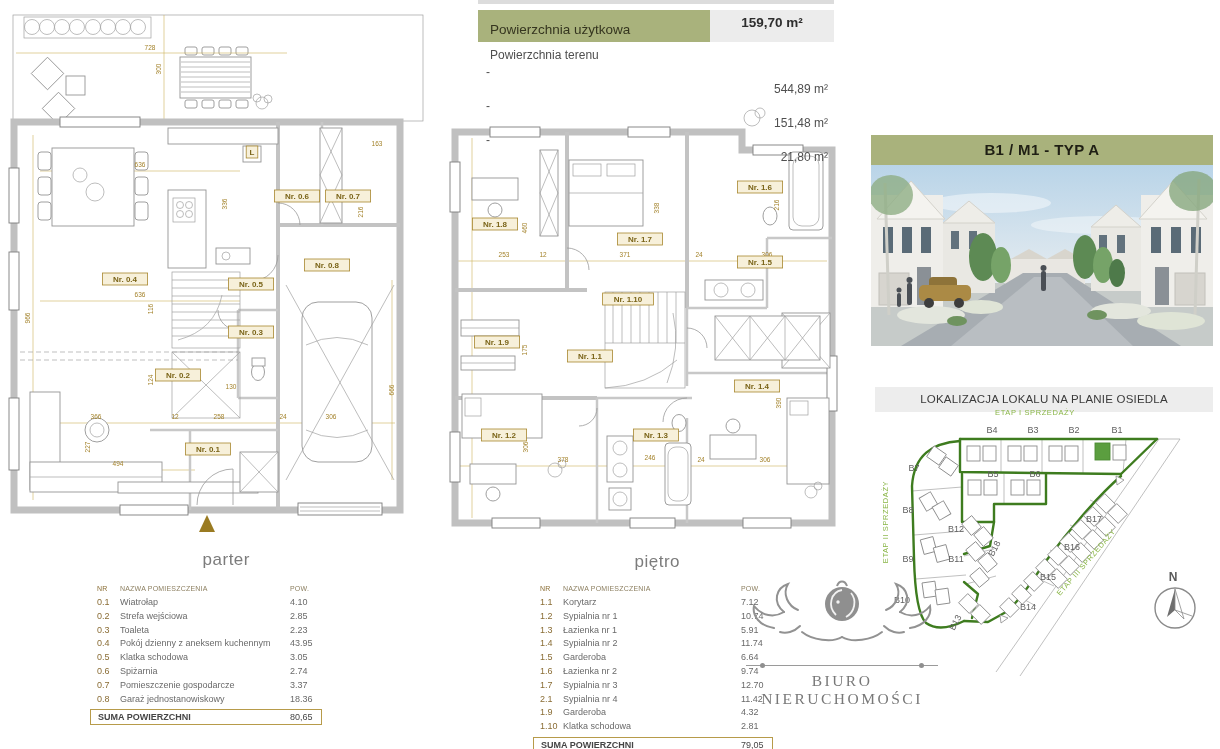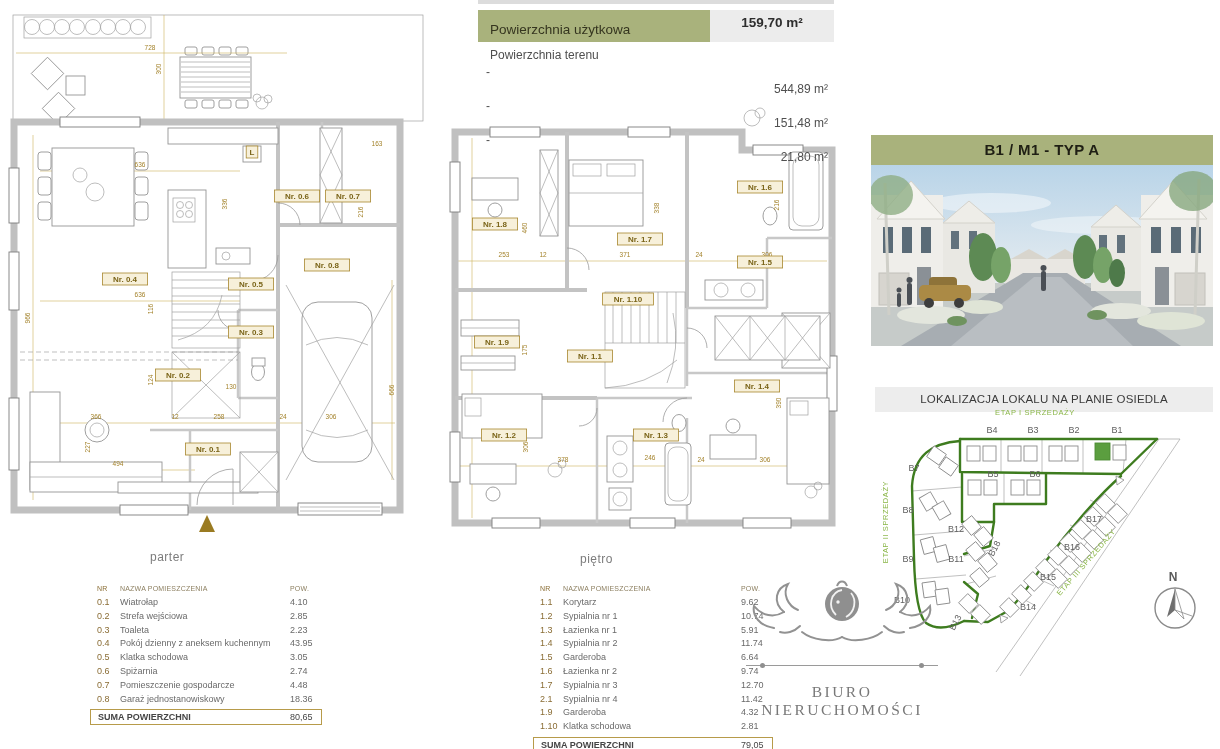--- a/index.html
+++ b/index.html
@@ -37,33 +37,33 @@
   .rt-head{display:flex;font-size:7px;color:#8c7f60;margin-bottom:4px;letter-spacing:.2px;}
   .rt-row{display:flex;line-height:13.8px;}
   .c-nr{width:30px;box-sizing:border-box;padding-left:7px;color:#8a6d35;}
   .c-name{flex:1;}
   .c-pow{width:32px;}
   .rt-suma{display:flex;border:1.4px solid #b79b4a;color:#454545;line-height:14px;margin-top:3px;
            padding:0 3px 0 7px;}
   .rt-suma .sl{flex:1;font-weight:bold;}
   .rt-suma .sv{width:28px;}
 
-  .plan-cap{position:absolute;font-size:12px;color:#7c7c7c;letter-spacing:.5px;text-align:left;width:100px;}
+  .plan-cap{position:absolute;font-size:17px;color:#7c7c7c;letter-spacing:.5px;text-align:right;width:100px;}
   #cap-parter{left:150px;top:550px;}
   #cap-pietro{left:580px;top:552px;}
 
   
   #logo{position:absolute;left:742px;top:566px;width:200px;text-align:center;}
   #logo .company{font-family:"Liberation Serif",serif;font-size:23px;letter-spacing:1px;color:#6a6a6a;margin-top:2px;}
   #logo .divider{position:relative;height:1px;background:#9a9a9a;margin:7px 4px 0 4px;}
   #logo .divider::before,#logo .divider::after{content:"";position:absolute;width:5px;height:5px;
         border-radius:50%;background:#8f8f8f;top:-2px;}
   #logo .divider::before{left:14px;}
   #logo .divider::after{right:14px;}
-  #logo .subtitle{font-family:"Liberation Serif",serif;font-size:15.5px;letter-spacing:2.5px;color:#787878;margin-top:17px;}
+  #logo .subtitle{font-family:"Liberation Serif",serif;font-size:15.5px;letter-spacing:2.5px;color:#787878;margin-top:6px;}
 
   
   .wall{stroke:#c0c0c0;stroke-width:7;fill:none;}
   .wall2{stroke:#c3c3c3;stroke-width:4;fill:none;}
   .wall3{stroke:#c8c8c8;stroke-width:2.5;fill:none;}
   .furn{stroke:#949494;stroke-width:.9;fill:#fff;}
   .fl{stroke:#a0a0a0;stroke-width:.7;fill:none;}
   .window{fill:#fff;stroke:#7d7d7d;stroke-width:.9;}
   .door{stroke:#9a9a9a;stroke-width:.8;fill:none;}
   .dashl{stroke:#a3a3a3;stroke-width:.7;stroke-dasharray:5 3;fill:none;}
@@ -667,21 +667,21 @@
           <span class="c-pow">3.05</span>
         </div>
         <div class="rt-row">
           <span class="c-nr">0.6</span>
           <span class="c-name">Spiżarnia</span>
           <span class="c-pow">2.74</span>
         </div>
         <div class="rt-row">
           <span class="c-nr">0.7</span>
           <span class="c-name">Pomieszczenie gospodarcze</span>
-          <span class="c-pow">4.48</span>
+          <span class="c-pow">3.37</span>
         </div>
         <div class="rt-row">
           <span class="c-nr">0.8</span>
           <span class="c-name">Garaż jednostanowiskowy</span>
           <span class="c-pow">18.36</span>
         </div>
       </div>
     <div class="rt-suma">
       <span class="sl">SUMA POWIERZCHNI</span>
       <span class="sv">80,65</span>
@@ -691,21 +691,21 @@
   <div id="table-pietro" class="room-table">
     <div class="rt-head">
       <span class="c-nr">NR</span>
       <span class="c-name">NAZWA POMIESZCZENIA</span>
       <span class="c-pow">POW.</span>
     </div>
     <div class="rt-body" id="pietro-rows">
         <div class="rt-row">
           <span class="c-nr">1.1</span>
           <span class="c-name">Korytarz</span>
-          <span class="c-pow">9.62</span>
+          <span class="c-pow">7.12</span>
         </div>
         <div class="rt-row">
           <span class="c-nr">1.2</span>
           <span class="c-name">Sypialnia nr 1</span>
           <span class="c-pow">10.74</span>
         </div>
         <div class="rt-row">
           <span class="c-nr">1.3</span>
           <span class="c-name">Łazienka nr 1</span>
           <span class="c-pow">5.91</span>

